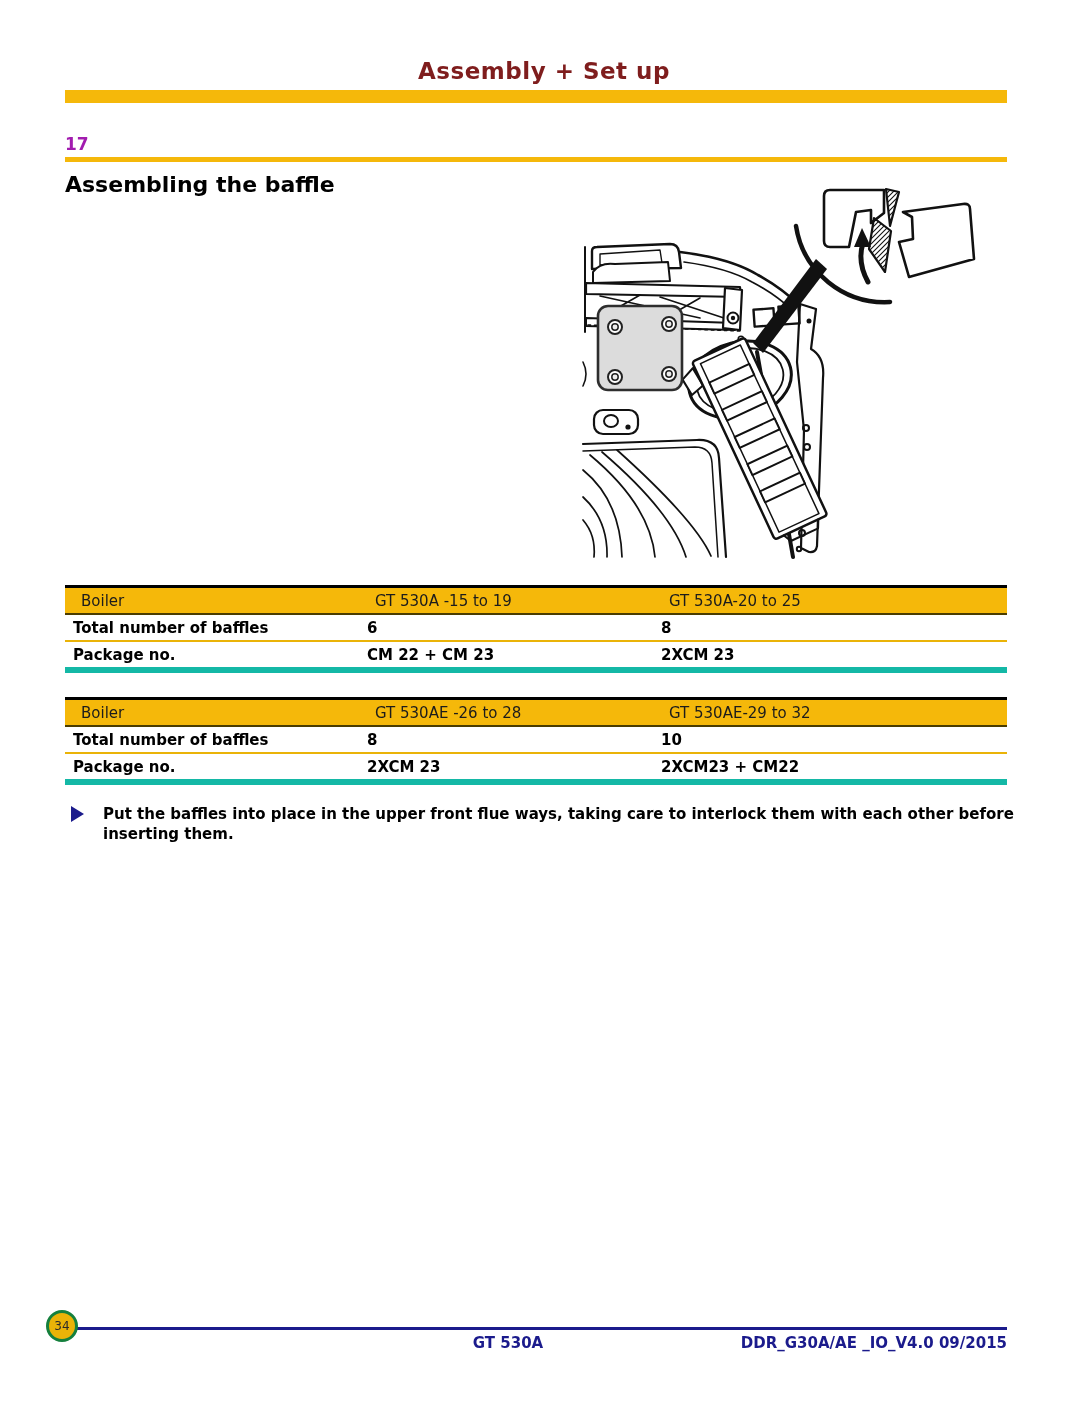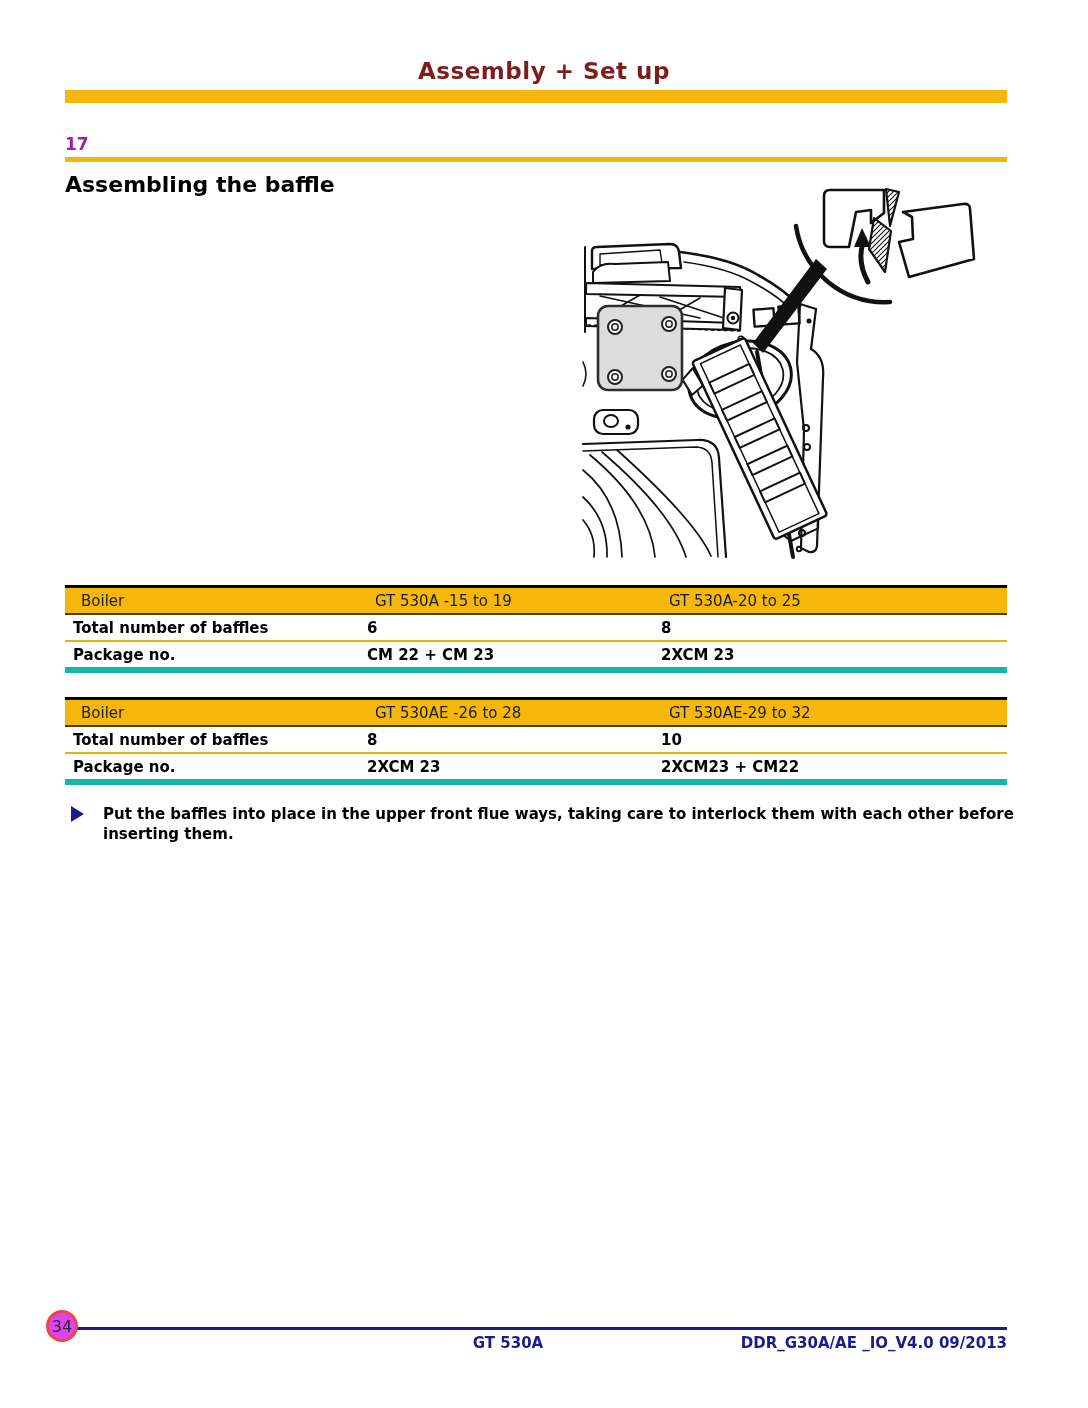--- a/index.html
+++ b/index.html
@@ -42,24 +42,24 @@
     position:absolute;left:71px;top:804px;width:945px;display:flex;align-items:flex-start;
   }
   .bullet-tri{
     width:0;height:0;margin-top:2px;
     border-left:13px solid #1B1B8C;border-top:8px solid transparent;border-bottom:8px solid transparent;
   }
   .instruction-text{
     margin-left:19px;font-size:15px;font-weight:bold;color:#000;line-height:20px;
   }
   .footer-circle{
-    position:absolute;left:46px;top:1310px;width:32px;height:32px;border:3px solid #ef4444;
-    border-radius:50%;box-sizing:border-box;background:#d946ef;
+    position:absolute;left:46px;top:1310px;width:32px;height:32px;border:3px solid #15803d;
+    border-radius:50%;box-sizing:border-box;background:#eab308;
     display:flex;align-items:center;justify-content:center;
-    font-size:16px;color:#2b2b2b;z-index:2;
+    font-size:12px;color:#2b2b2b;z-index:2;
   }
   .footer-line{position:absolute;left:76px;top:1327px;width:931px;height:3px;background:#1B1B8C;}
   .footer-model{
     position:absolute;left:508px;top:1334px;transform:translateX(-50%);
     font-size:15px;font-weight:bold;color:#1B1B8C;
   }
   .footer-ref{
     position:absolute;right:81px;top:1334px;font-size:15px;font-weight:bold;color:#1B1B8C;
   }
 </style>
@@ -224,15 +224,15 @@
   <div class="instruction">
     <span class="bullet-tri"></span>
     <span class="instruction-text">Put the baffles into place in the upper front flue ways, taking care to interlock them with each other before inserting them.</span>
   </div>
 
   <div class="footer-circle">
     <span>34</span>
   </div>
   <div class="footer-line"></div>
   <div class="footer-model">GT 530A</div>
-  <div class="footer-ref">DDR_G30A/AE _IO_V4.0 09/2013</div>
+  <div class="footer-ref">DDR_G30A/AE _IO_V4.0 09/2015</div>
 
 </div>
 
 </body></html>

